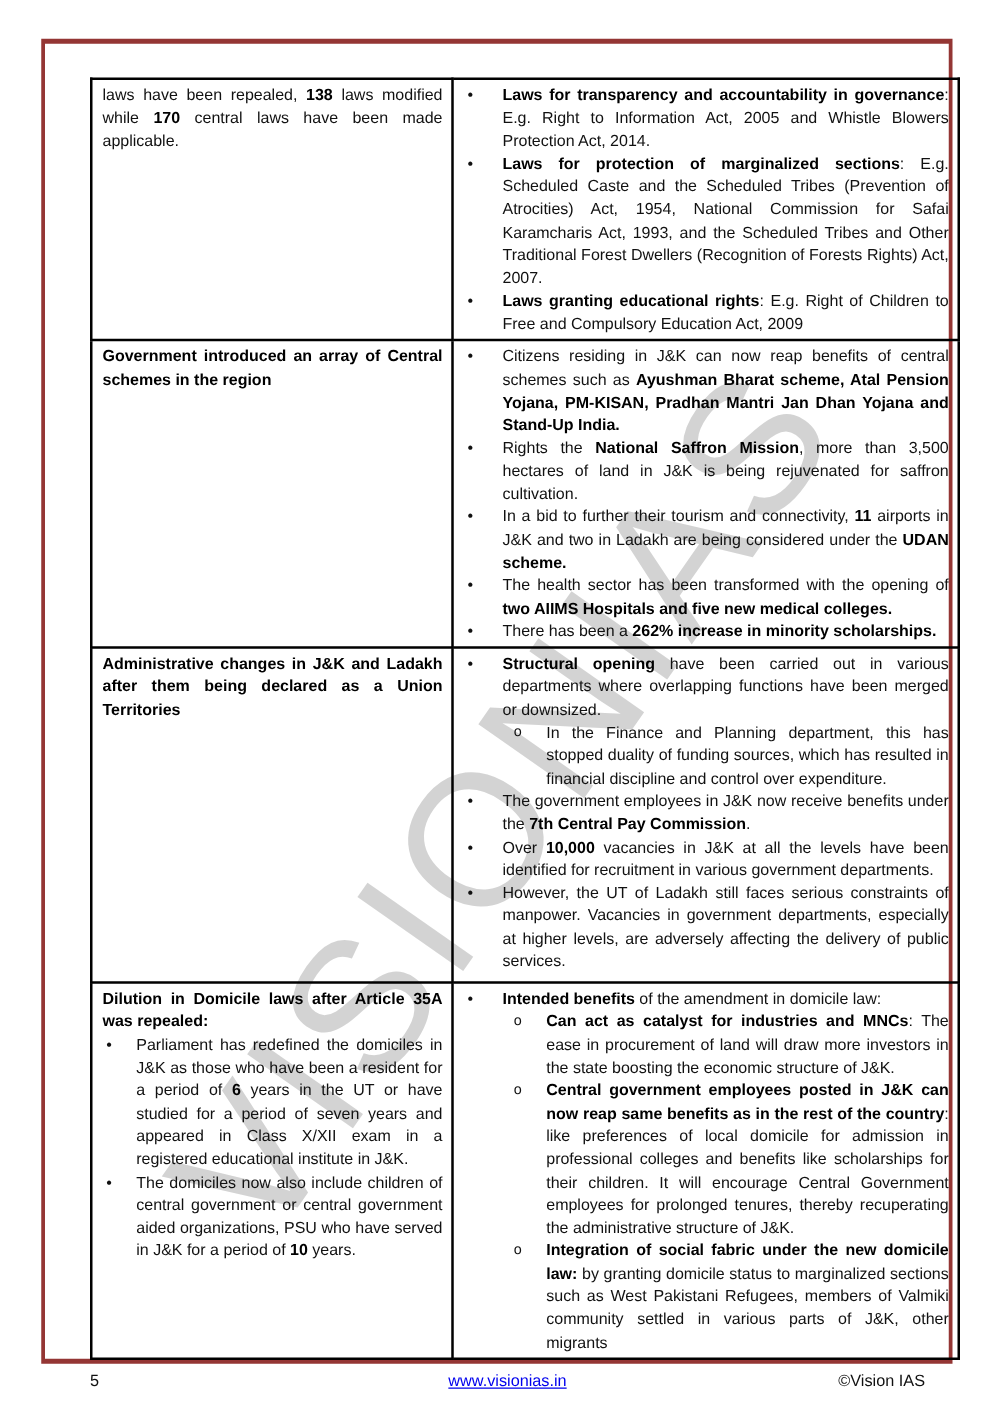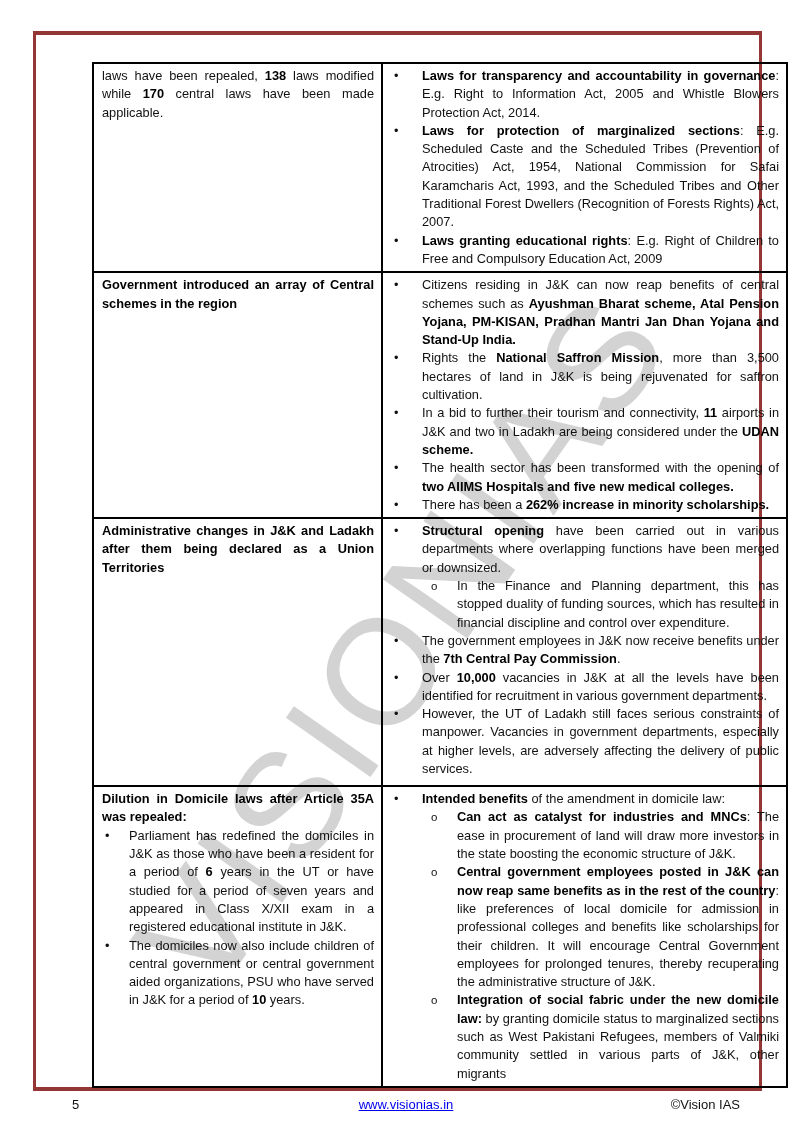--- a/index.html
+++ b/index.html
@@ -36,21 +36,21 @@
     border-bottom-width: 4px;
     box-sizing: border-box;
     z-index: 1;
   }
 
   
   table.content-table {
     border-collapse: collapse;
     table-layout: fixed;
     width: 668px;
-    margin: 27px 0 0 56px;
+    margin: 27px 0 0 36px;
     position: relative;
     z-index: 1;
     padding-left: 32px;
   }
   td {
     border: 2px solid #000;
     vertical-align: top;
     padding: 3px 7px 3px 8px;
     overflow: hidden;
     font-size: 12.8px;

